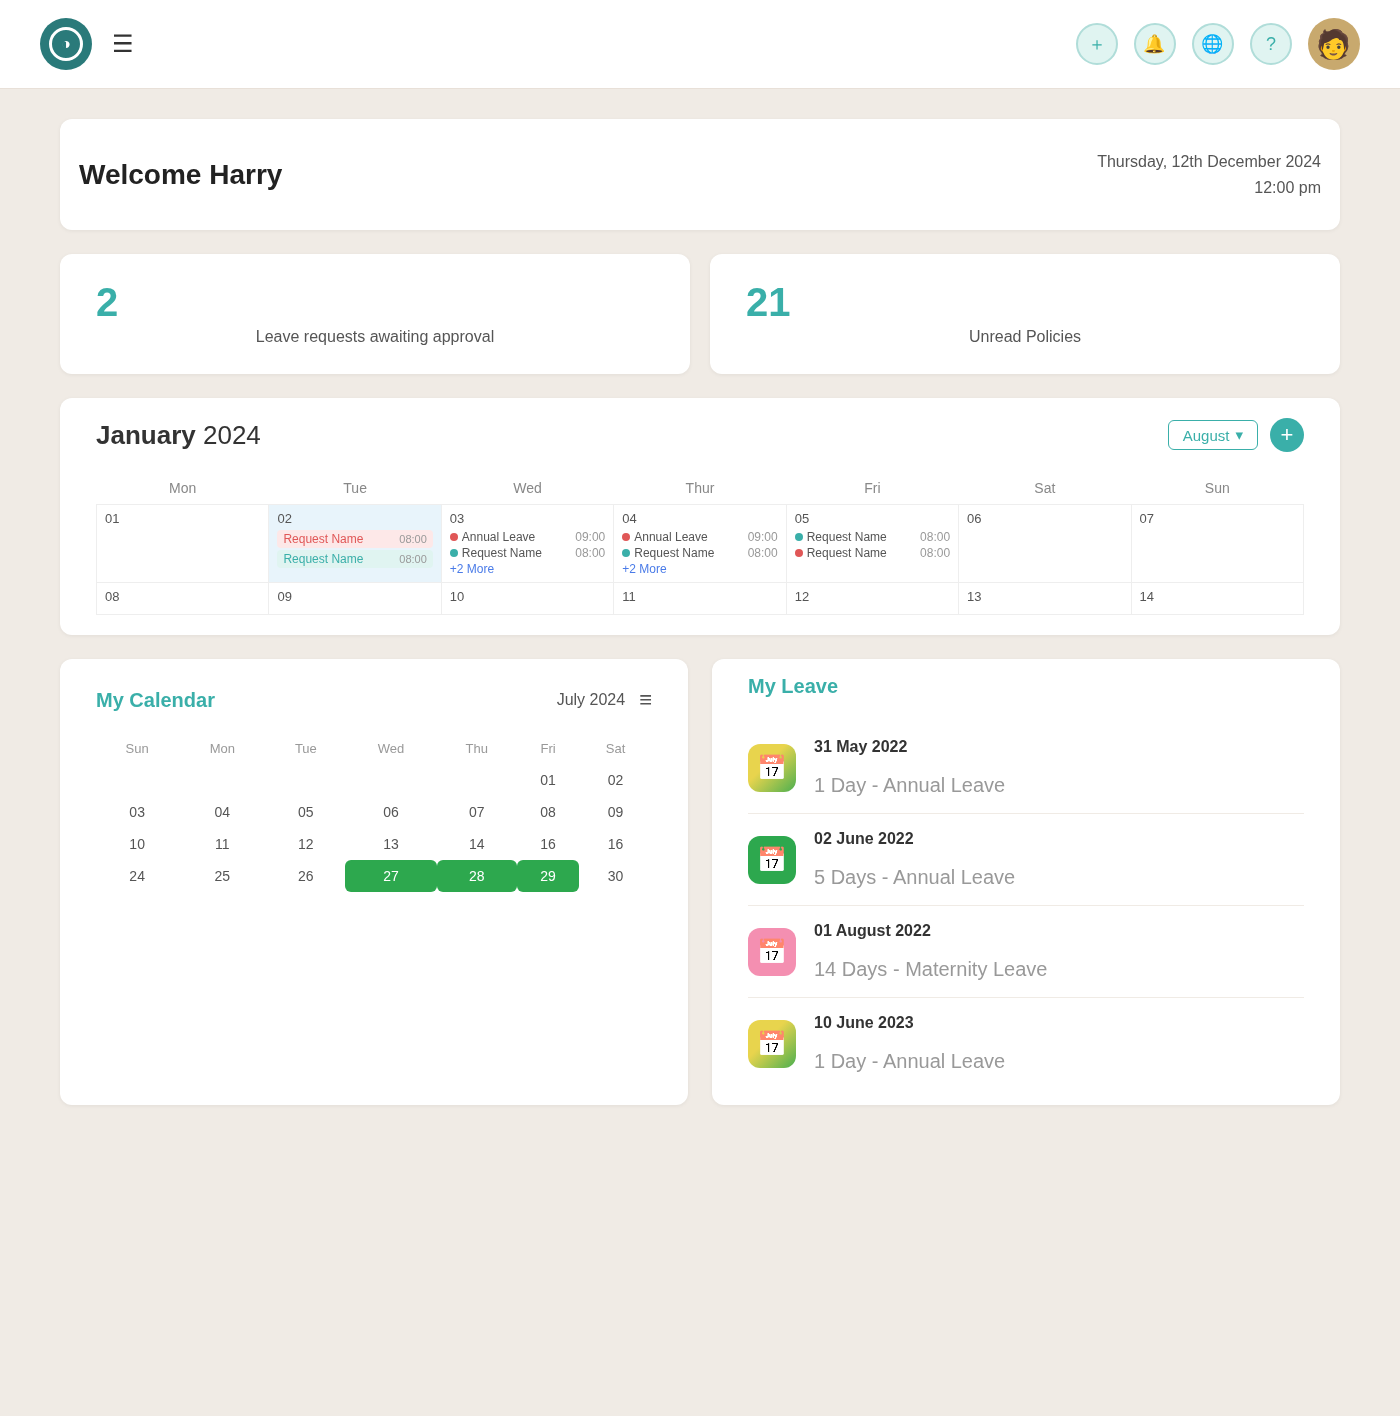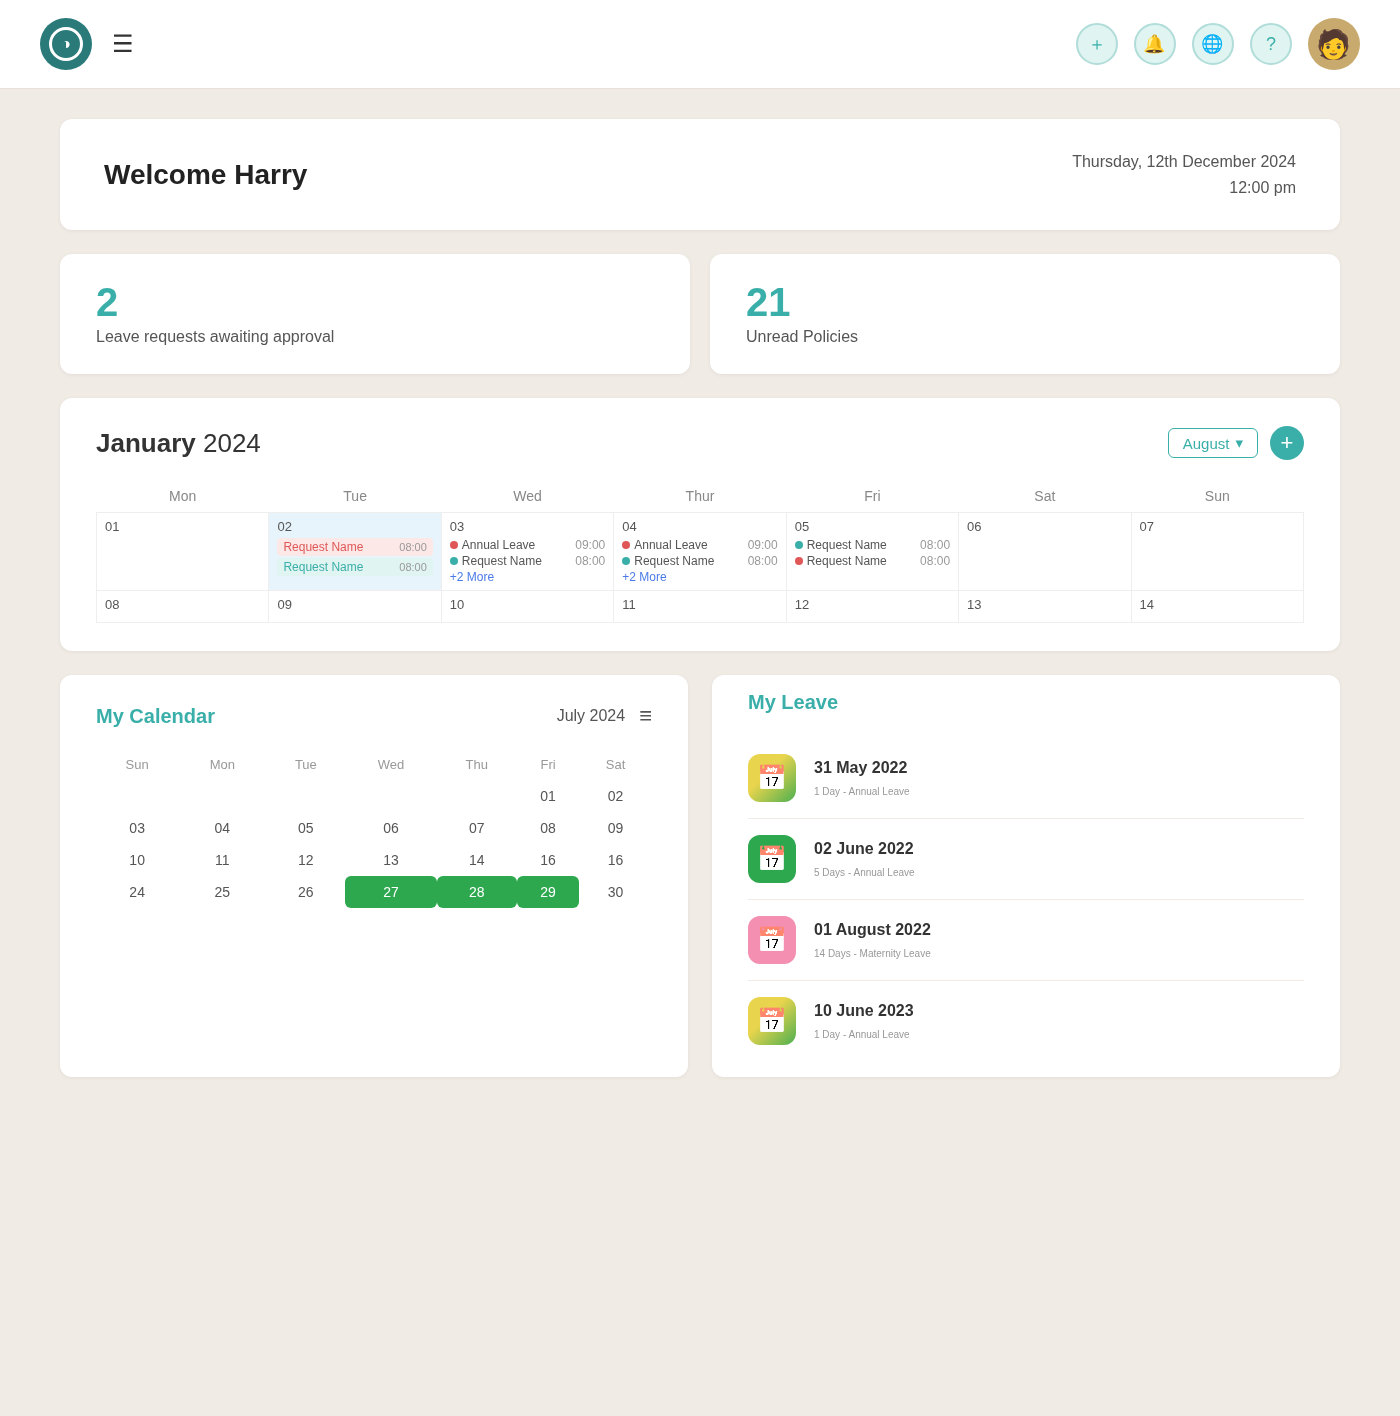--- a/index.html
+++ b/index.html
@@ -57,21 +57,21 @@
 
     
     .main {
       padding: 30px 60px;
     }
 
     
     .welcome-card {
       background: #fff;
       border-radius: 12px;
-      padding: 30px 44px;
+      padding: 30px 19px;
       display: flex;
       justify-content: space-between;
       align-items: center;
       margin-bottom: 24px;
       box-shadow: 0 1px 4px rgba(0,0,0,0.06);
     }
     .welcome-title { font-size: 28px; font-weight: 800; color: #222; }
     .welcome-date { text-align: right; font-size: 16px; color: #555; line-height: 1.6; margin-left: 24px; }
 
     
@@ -81,27 +81,27 @@
       gap: 20px;
       margin-bottom: 24px;
     }
     .stat-card {
       background: #fff;
       border-radius: 12px;
       padding: 28px 36px;
       box-shadow: 0 1px 4px rgba(0,0,0,0.06);
     }
     .stat-number { font-size: 40px; font-weight: 700; color: #3aafa9; line-height: 1; }
-    .stat-label { font-size: 16px; color: #555; margin-top: 6px; }
+    .stat-label { font-size: 16px; color: #555; margin-top: 6px; text-align: center; }
 
     
     .calendar-card {
       background: #fff;
       border-radius: 12px;
-      padding: 28px 36px;
+      padding: 20px 36px;
       box-shadow: 0 1px 4px rgba(0,0,0,0.06);
       margin-bottom: 24px;
     }
     .calendar-header {
       display: flex;
       align-items: center;
       justify-content: space-between;
       margin-bottom: 20px;
     }
     .calendar-title { font-size: 26px; font-weight: 700; color: #333; }
@@ -226,21 +226,21 @@
       width: 48px; height: 48px;
       border-radius: 12px;
       display: flex; align-items: center; justify-content: center;
       font-size: 22px;
       flex-shrink: 0;
     }
     .leave-icon.yellow-green { background: linear-gradient(135deg, #e8d44d 40%, #4caf50 100%); }
     .leave-icon.dark-green { background: #2da84e; }
     .leave-icon.pink-icon { background: #f48fb1; }
     .leave-date { font-size: 16px; font-weight: 600; color: #333; }
-    .leave-desc { font-size: 10px; color: #999; margin-top: 9px; }
+    .leave-desc { font-size: 20px; color: #999; margin-top: 18px; }
   </style>
 </head>
 <body>
 
 <header class="header">
   <div class="header-left">
     <div class="logo">
       <div class="logo-inner">◑</div>
     </div>
     <div class="hamburger">☰</div>

